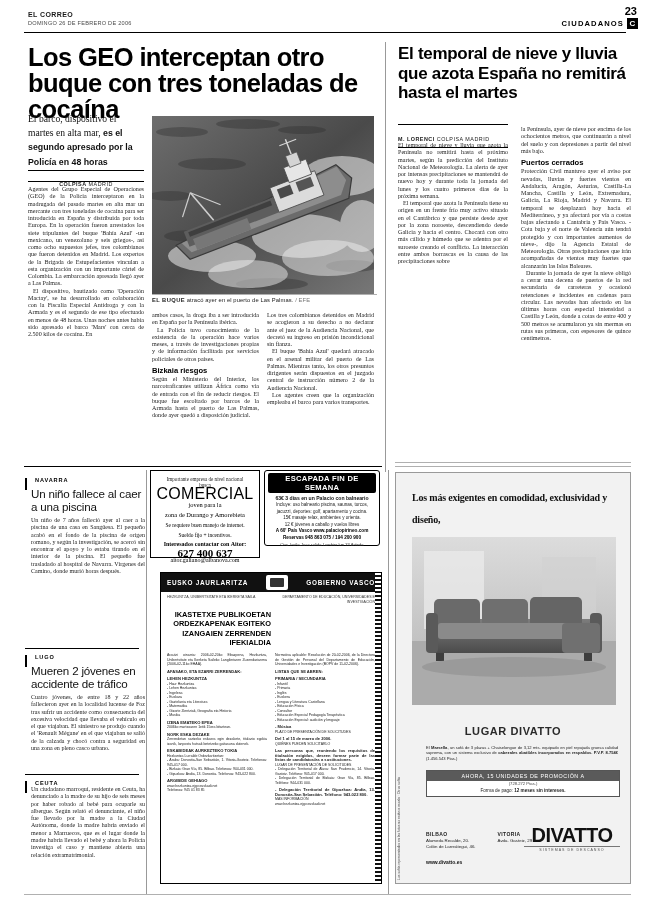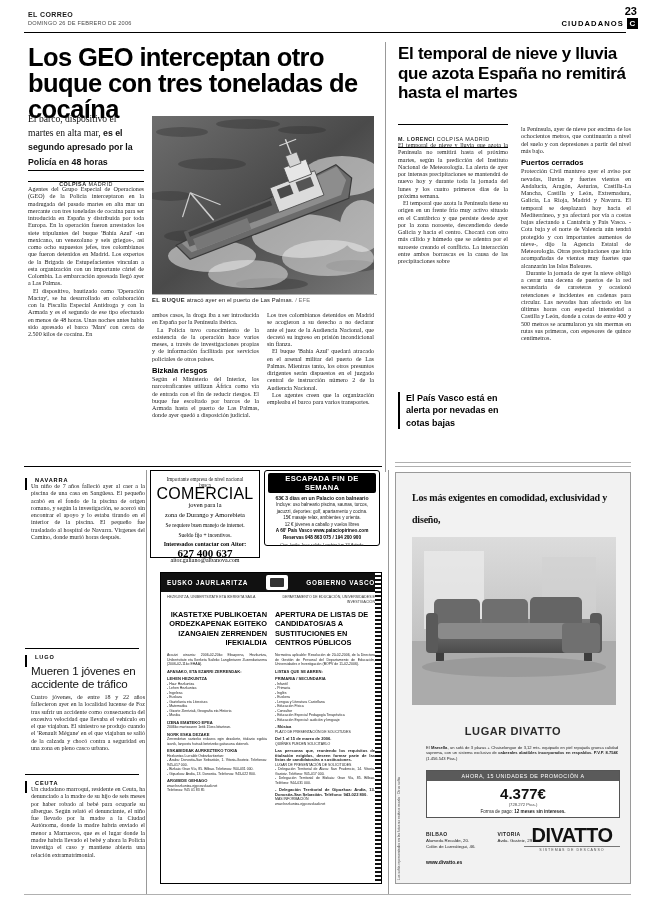--- a/index.html
+++ b/index.html
@@ -281,39 +281,39 @@
   <div class="col c4 body" style="top:142px;">
     <p class="first">El temporal de nieve y lluvia que azota la Península no remitirá hasta el próximo martes, según la predicción del Instituto Nacional de Meteorología. La alerta de ayer por intensas precipitaciones se mantendrá de nuevo hoy y durante toda la jornada del lunes y los cuatro primeros días de la próxima semana.</p>
     <p>El temporal que azota la Península tiene su origen en un frente frío muy activo situado en el Cantábrico y que persiste desde ayer por la zona noroeste, descendiendo desde Galicia y hacia el centro. Chocará con otro más cálido y húmedo que se adentra por el suroeste creando el conflicto. La interacción entre ambos borrascas es la causa de las precipitaciones sobre</p>
   </div>
   <div class="col c5 body" style="top:126px;">
     <p class="first">la Península, ayer de nieve por encima de los ochocientos metros, que continuarán a nivel del suelo y con depresiones a partir del nivel más bajo.</p>
     <div class="subhead">Puertos cerrados</div>
     <p class="first">Protección Civil mantuvo ayer el aviso por nevadas, lluvias y fuertes vientos en Andalucía, Aragón, Asturias, Castilla-La Mancha, Castilla y León, Extremadura, Galicia, La Rioja, Madrid y Navarra. El temporal se desplazará hoy hacia el Mediterráneo, y ya afectará por vía a costas bajas afectando a Cantabria y País Vasco. -Cota baja y el norte de Valencia aún tendrá protegido y con importantes aumentos de nieve-, dijo la Agencia Estatal de Meteorología. Otras precipitaciones que irán acompañadas de vientos muy fuertes que alcanzarán las Islas Baleares.</p>
     <p>Durante la jornada de ayer la nieve obligó a cerrar una decena de puertos de la red secundaria de carreteras y ocasionó retenciones e incidentes en cadenas para circular. Las nevadas han afectado en las últimas horas con especial intensidad a Castilla y León, donde a cotas de entre 400 y 500 metros se acumularon ya sin mermas en rutas sus primeras, con espesores de quince centímetros.</p>
   </div>
-  <div class="pull">El País Vasco está en alerta por nevadas en cotas bajas</div>
 
   <div class="hline" style="left:24px;top:466px;width:358px;"></div>
   <div class="hline-thin" style="left:395px;top:462px;width:236px;"></div>
   <div class="hline-thin" style="left:395px;top:466px;width:236px;"></div>
 
   <div class="brief-bar" style="top:478px;height:12px;"></div>
   <div class="brief" style="left:31px;top:477px;">
     <div class="brief-tag">NAVARRA</div>
+    <div class="brief-hl">Un niño fallece al caer a una piscina</div>
     <div class="brief-body">
       <p class="first">Un niño de 7 años falleció ayer al caer a la piscina de una casa en Sangüesa. El pequeño acabó en el fondo de la piscina de origen romano, y según la investigación, se acercó sin encontrar el apoyo y lo estaba tirando en el interior de la piscina. El pequeño fue trasladado al hospital de Navarra. Vírgenes del Camino, donde murió horas después.</p>
     </div>
   </div>
 
   <div class="hline" style="left:25px;top:648px;width:114px;"></div>
   <div class="brief-bar" style="top:655px;height:12px;"></div>
   <div class="brief" style="left:31px;top:654px;">
     <div class="brief-tag">LUGO</div>
-    <div class="brief-hl">Mueren 1 jóvenes en accidente de tráfico</div>
+    <div class="brief-hl">Mueren 2 jóvenes en accidente de tráfico</div>
     <div class="brief-body">
       <p class="first">Cuatro jóvenes, de entre 18 y 22 años fallecieron ayer en la localidad lucense de Foz tras sufrir un accidente como consecuencia del excesiva velocidad que llevaba el vehículo en el que viajaban. El siniestro se produjo cuando el 'Renault Mégane' en el que viajaban se salió de la calzada y chocó contra a seguridad en una zona en pleno casco urbano.</p>
     </div>
   </div>
 
   <div class="hline" style="left:25px;top:774px;width:114px;"></div>
   <div class="brief-bar" style="top:781px;height:12px;"></div>
   <div class="brief" style="left:31px;top:780px;">
     <div class="brief-tag">CEUTA</div>
     <div class="brief-body">
@@ -352,21 +352,20 @@
       <div class="nh-txt">EUSKO JAURLARITZA</div>
       <div class="nh-crest"></div>
       <div class="nh-txt">GOBIERNO VASCO</div>
     </div>
     <div class="notice-sub">
       <div class="ns-txt">HEZKUNTZA, UNIBERTSITATE ETA IKERKETA SAILA</div>
       <div class="ns-txt" style="text-align:right;">DEPARTAMENTO DE EDUCACIÓN, UNIVERSIDADES E INVESTIGACIÓN</div>
     </div>
     <div class="notice-titles">
       <div class="nt eu">IKASTETXE PUBLIKOETAN ORDEZKAPENAK EGITEKO IZANGAIEN ZERRENDEN IFEKIALDIA</div>
-      <div class="nt">APERTURA DE LISTAS DE CANDIDATOS/AS A SUSTITUCIONES EN CENTROS PÚBLICOS</div>
     </div>
     <div class="notice-cols">
       <div class="nc">
         <span>Arautzi oinarria: 2006-02-20ko Ebazpena, Hezkuntza, Unibertsitate eta Ikerketa Saileko Langileriaren Zuzendariarena (2006-02-11ko EHAA).</span>
         <span class="hd">AFASAKO, ETA EZARRI ZERRENDAK:</span>
         <span class="hd">LEHEN HEZKUNTZA</span>
         <span style="display:block">- Haur Hezkuntza</span>
         <span style="display:block">- Lehen Hezkuntza</span>
         <span style="display:block">- Ingelesa</span>
         <span style="display:block">- Euskara</span>
@@ -450,21 +449,20 @@
         </g>
         <ellipse cx="102" cy="130" rx="92" ry="10" fill="#8f8f8f" opacity=".6"></ellipse>
       </svg>
     </div>
     <div class="dv-logo2">LUGAR DIVATTO</div>
     <div class="dv-desc">
       <span>El </span><b>Marsella</b><span>, un sofá de 3 plazas + Chaiselongue de 3,12 mts. equipado en piel repujada gruesa calidad suprema, con un sistema exclusivo de </span><b>cabezales abatibles incorporados en respaldos</b><b>. P.V.P. 8.754€</b> <span>(1.456.543 Ptas.)</span>
     </div>
     <div class="dv-promo">
       <div class="dv-promo-h">AHORA, 15 UNIDADES DE PROMOCIÓN A</div>
-      <div class="dv-price">4.377€</div>
       <div class="dv-ptas">(728.272 Ptas.)</div>
       <div class="dv-pay">
         <span>Forma de pago: </span><b>12 meses sin intereses.</b>
       </div>
     </div>
     <div class="dv-addr">
       <div class="dv-city">
         <b>BILBAO</b><br>
         <span>Alameda Recalde, 20.</span><br>
         <span>Colón de Larreátegui, 46.</span>

